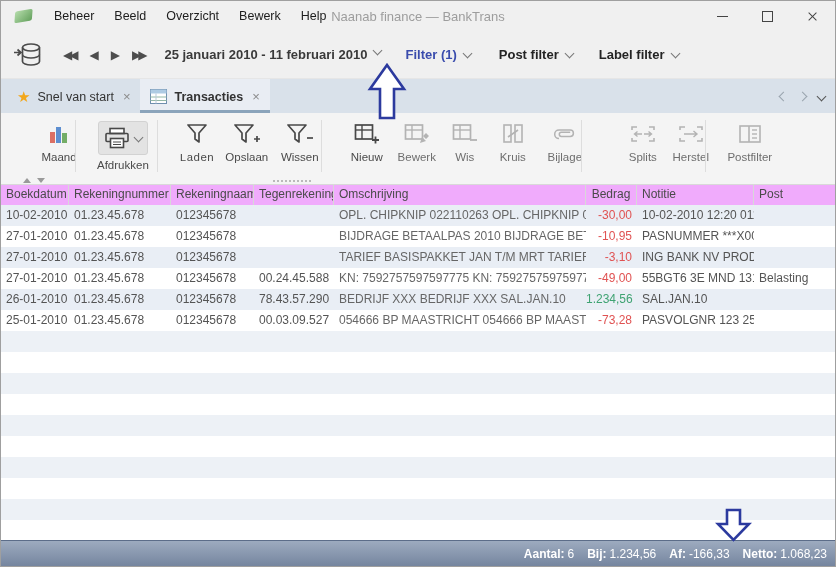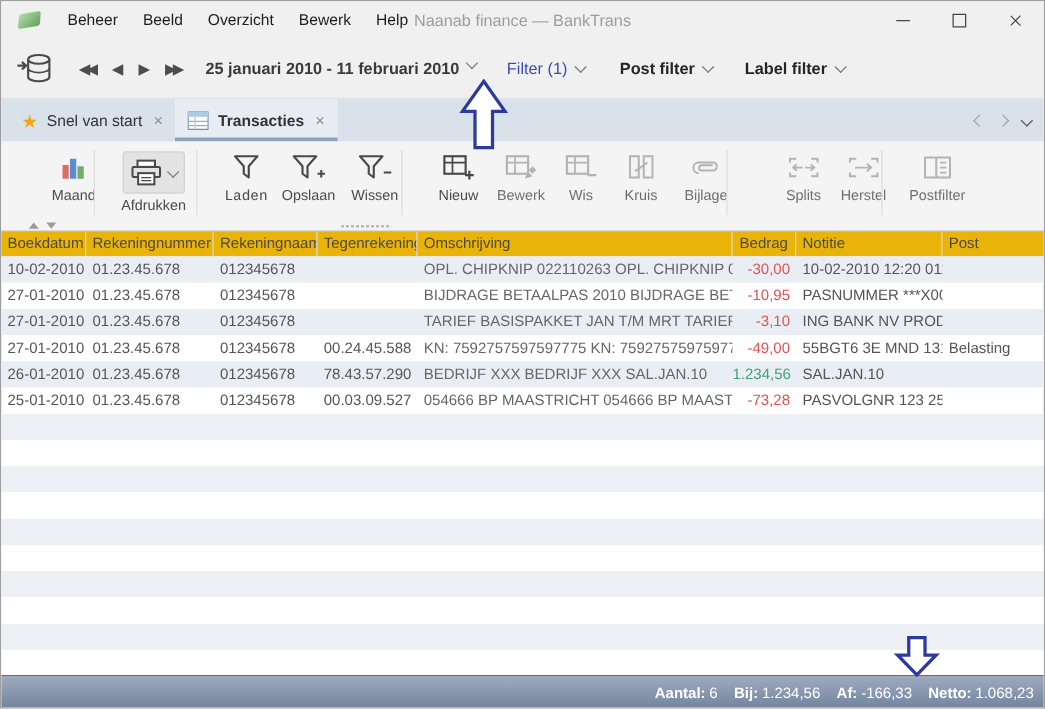--- a/index.html
+++ b/index.html
@@ -22,21 +22,21 @@
   .close-glyph{position:relative;display:block;width:11px;height:11px;}
   .close-glyph::before,.close-glyph::after{content:"";position:absolute;left:5px;top:0;width:1.2px;height:11px;background:#444;}
   .close-glyph::before{transform:rotate(45deg);} .close-glyph::after{transform:rotate(-45deg);}
   
   .navbar{position:absolute;left:0;top:30px;right:0;height:47px;background:#f0f0f0;display:flex;align-items:center;}
   .nav-tri{color:#4d4d4d;font-size:12px;line-height:1;cursor:default;}
   .nav-double{letter-spacing:-3px;}
   .chev{display:inline-block;width:6px;height:6px;border-right:1.6px solid #777;border-bottom:1.6px solid #777;
     transform:rotate(45deg);margin-left:7px;margin-bottom:2px;}
   .date-label{font-size:13px;font-weight:bold;color:#3a3a3a;}
-  .filter-link{font-size:13px;font-weight:normal;color:#3a4cad;}
+  .filter-link{font-size:13px;font-weight:bold;color:#3a4cad;}
   .dark-filter{font-size:13px;font-weight:bold;color:#242424;}
   
   .tabbar{position:absolute;left:0;top:77px;right:0;height:35px;background:#d9e1ea;border-top:1px solid #e6e6e6;display:flex;align-items:stretch;}
   .tab{display:flex;align-items:center;padding:0 10px;font-size:12.5px;color:#333;position:relative;}
   .tab.active{background:#e9edf3;font-weight:bold;}
   .tab.active::after{content:"";position:absolute;left:0;right:0;bottom:0;height:4px;background:#8ba4bb;}
   .tab .star{color:#f2a71b;font-size:15px;margin-right:7px;}
   .tab .tclose{margin-left:9px;color:#8b8b8b;font-size:13px;font-weight:normal;}
   .tab-icon{margin-right:7px;display:flex;}
   .tabbar-right{margin-left:auto;display:flex;align-items:center;margin-right:10px;gap:12px;}
@@ -54,21 +54,21 @@
   .afdrukken-box{background:#e3e3e3;border:1px solid #d2d2d2;border-radius:3px;padding:3px 5px;display:flex;align-items:center;}
   .tb-sep{position:absolute;top:7px;width:1px;height:52px;background:#ddd;}
   .tb-splitter{position:absolute;left:0;right:0;bottom:0;height:7px;}
   .split-tri{position:absolute;bottom:1px;width:0;height:0;}
   .split-tri.up{left:22px;border-left:4px solid transparent;border-right:4px solid transparent;border-bottom:5px solid #9a9a9a;}
   .split-tri.down{left:36px;border-left:4px solid transparent;border-right:4px solid transparent;border-top:5px solid #9a9a9a;}
   .split-dots{position:absolute;left:272px;bottom:2px;width:40px;height:2px;
     background:repeating-linear-gradient(to right,#b9b9b9 0 2px,transparent 2px 4px);}
   
   .grid-cols{display:grid;grid-template-columns:68px 102px 83px 80px 252px 51px 117px auto;}
-  .thead{position:absolute;left:0;top:183px;right:0;height:20px;background:#eab308;border-top:1px solid #d9d9d9;border-bottom:1px solid #e3e3e3;}
+  .thead{position:absolute;left:0;top:183px;right:0;height:20px;background:#f0abfc;border-top:1px solid #d9d9d9;border-bottom:1px solid #e3e3e3;}
   .th{font-size:12px;color:#4a4a4a;line-height:19px;padding-left:5px;border-right:1px solid #d8d8d8;
       white-space:nowrap;overflow:hidden;}
   .th:last-child{border-right:none;}
   .th.right{text-align:center;padding-right:5px;}
   .tbody{position:absolute;left:0;top:204px;right:0;}
   .tr{height:21px;}
   .tr:nth-child(odd){background:#e9eef5;}
   .td{font-size:12px;color:#545454;line-height:21px;padding-left:5px;white-space:nowrap;overflow:hidden;}
   .td.descr{color:#666;}
   .td.right{text-align:right;padding-right:5px;padding-left:0;}

